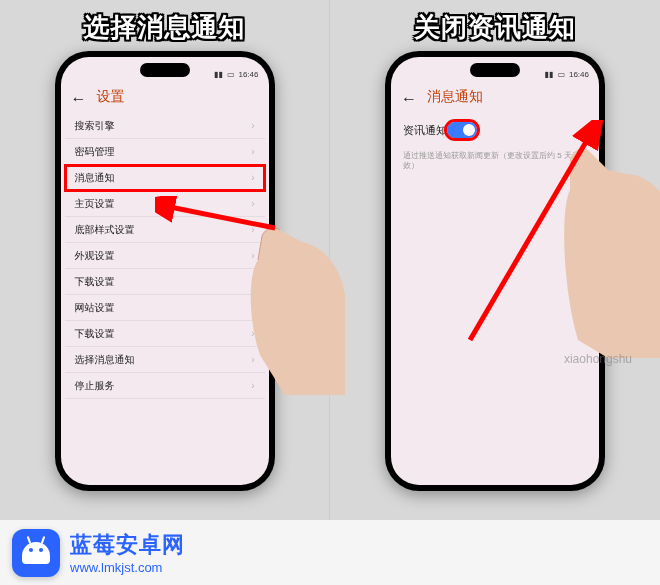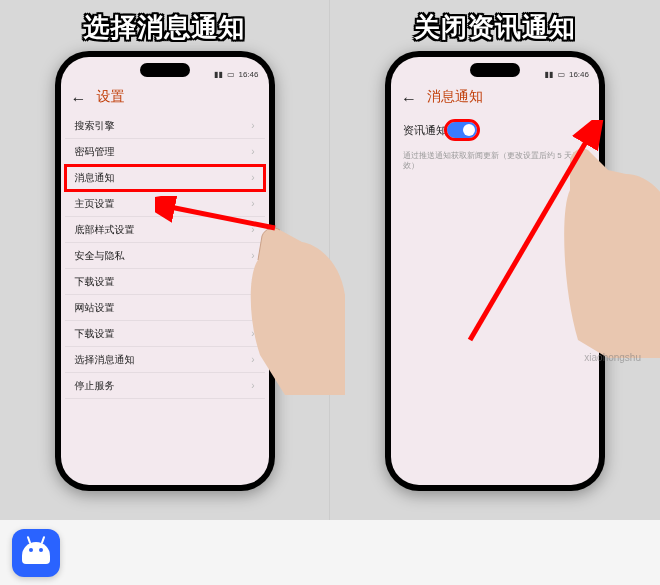--- a/index.html
+++ b/index.html
@@ -162,23 +162,23 @@
     z-index: 10;
     pointer-events: none;
   }
   .hand {
     position: absolute;
     z-index: 8;
     pointer-events: none;
   }
   .wm-text {
     position: absolute;
-    right: 19px;
+    right: 28px;
     top: 352px;
-    font-size: 10px;
+    font-size: 12px;
     color: rgba(120,120,120,0.55);
     z-index: 12;
     pointer-events: none;
   }
   .footer {
     position: absolute;
     left: 0;
     right: 0;
     bottom: 0;
     height: 65px;
@@ -274,21 +274,21 @@
             </div>
           <div class="row">
               <span>主页设置</span>
               <span class="chev">›</span>
             </div>
           <div class="row">
               <span>底部样式设置</span>
               <span class="chev">›</span>
             </div>
           <div class="row">
-              <span>安全与隐私</span>
+              <span>外观设置</span>
               <span class="chev">›</span>
             </div>
 
           <div class="row">
               <span>下载设置</span>
               <span class="chev">›</span>
             </div>
           <div class="row">
               <span>网站设置</span>
               <span class="chev">›</span>
@@ -366,13 +366,17 @@
   </div>
 </div>
 
 <div class="footer">
   <div class="logo">
     <div class="logo-android">
       <span class="logo-eye-l"></span>
       <span class="logo-eye-r"></span>
     </div>
   </div>
+  <div class="footer-text">
+    <div class="footer-title">蓝莓安卓网</div>
+    <div class="footer-url">www.lmkjst.com</div>
+  </div>
 </div>
 
 </body></html>

